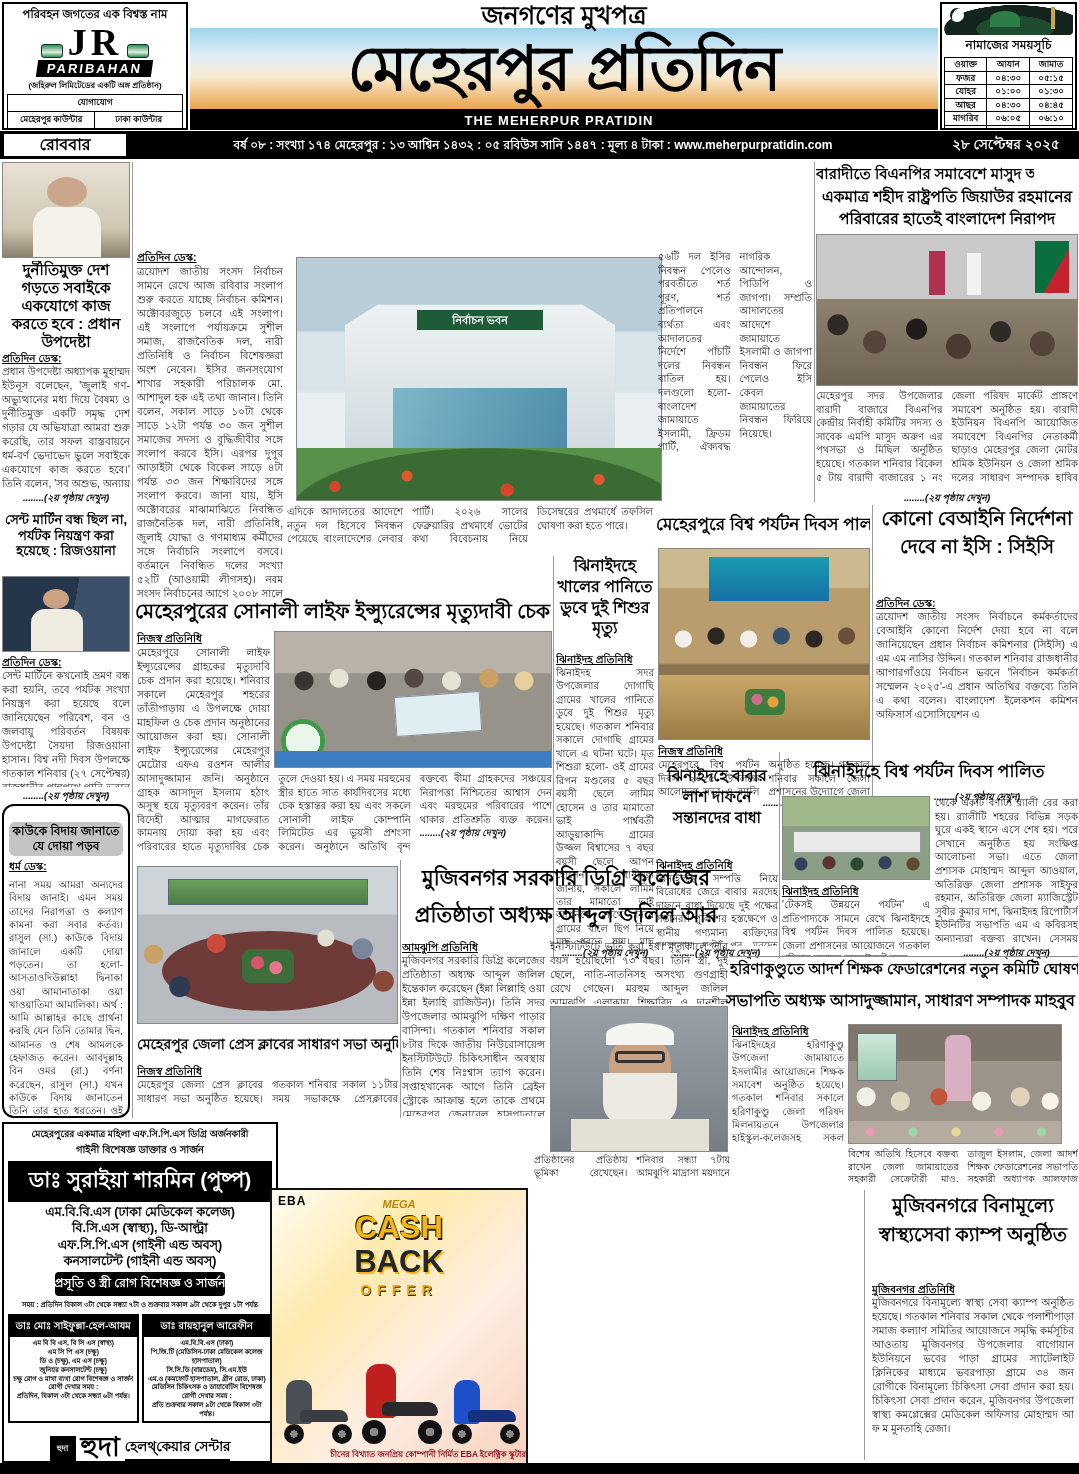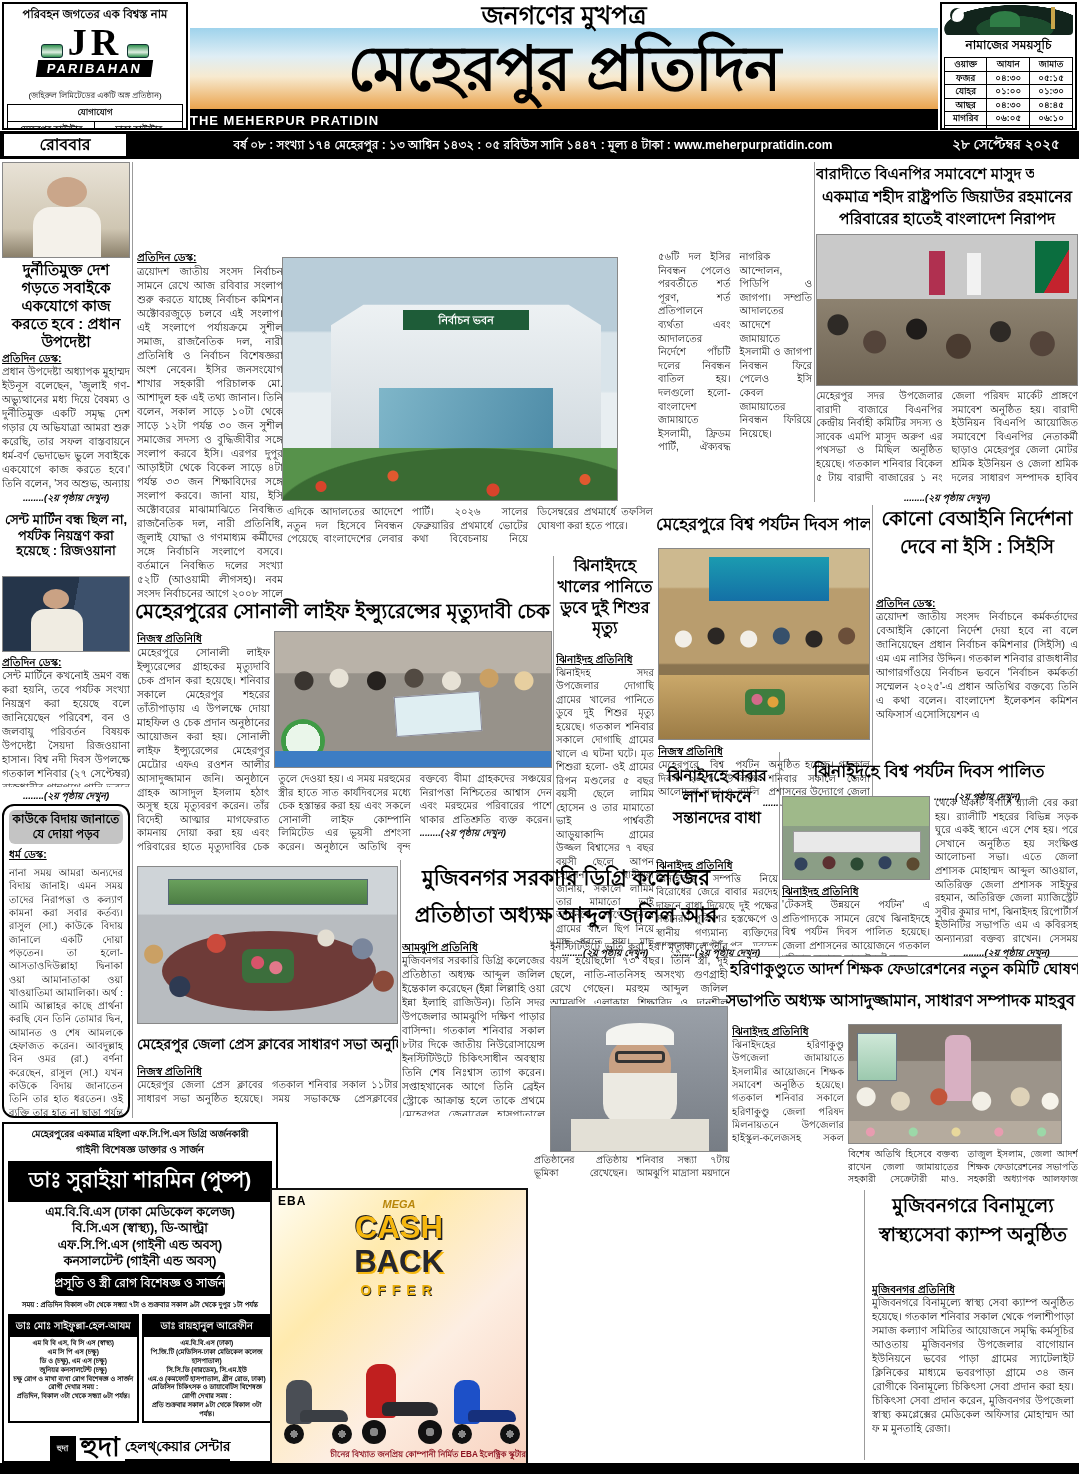--- a/index.html
+++ b/index.html
@@ -17,42 +17,42 @@
 .cols2{column-count:2;column-gap:9px}
 .cols3{column-count:3;column-gap:9px}
 .photo{position:absolute;overflow:hidden;background:#c9c9c9;border:1px solid #888}
 .vr{position:absolute;width:1px;background:#9b9b9b}
 .hr{position:absolute;height:1px;background:#8c8c8c}
 
 #jr{border:2px solid #000;background:#fff;text-align:center;padding:2px 3px}
 #jr .slog{font-size:11.5px;font-weight:bold}
 #jr .logo{font-size:38px;font-weight:900;line-height:.9;font-family:"Liberation Serif","DejaVu Serif",serif;letter-spacing:4px}
 #jr .ribbon{display:inline-block;background:#000;color:#fff;font-weight:900;font-size:13px;padding:1px 10px;letter-spacing:2px;transform:skewX(-8deg);margin-top:-6px}
-#jr .parent{font-size:8px;font-weight:normal;margin-top:12px}
+#jr .parent{font-size:8px;font-weight:bold;margin-top:2px}
 #jr table{width:100%;border-collapse:collapse;margin-top:2px;font-size:8.5px;font-weight:bold}
 #jr td,#jr th{border:1px solid #000;padding:1px}
 .bus{display:inline-block;width:22px;height:14px;background:linear-gradient(#2f8f4e,#dfeee2 60%,#2f8f4e);border:1px solid #133;border-radius:3px;vertical-align:middle}
 #mastTag{font-size:25px;font-weight:900;text-align:center;line-height:26px}
 #mastBanner{background:linear-gradient(#9fd3ec 0%,#dfeef5 35%,#f7ead0 60%,#eaa44e 100%);border-bottom:3px solid #000;display:flex;align-items:center;justify-content:center}
 #mastTitle{font-size:62px;font-weight:900;letter-spacing:-1px;line-height:1;white-space:nowrap}
-#mastEng{background:#000;color:#fff;font-weight:bold;font-size:13px;line-height:18px;text-align:left;padding-right:10px;letter-spacing:1px}
+#mastEng{background:#000;color:#fff;font-weight:bold;font-size:13px;line-height:18px;text-align:center;padding-right:10px;letter-spacing:1px}
 #prayer{border:2px solid #000;background:#fff;padding:1px 2px;text-align:center}
 #prayer .mosque{height:30px;background:radial-gradient(ellipse at 55% 80%,#1d4d2e 0 38%,#12241c 39% 70%,#fff 71%);border-radius:4px;position:relative}
 #prayer .moon{position:absolute;left:6px;top:3px;width:14px;height:14px;border-radius:50%;background:#fff;box-shadow:4px 2px 0 -2px #12241c inset}
 #prayer .dome{position:absolute;left:46px;top:6px;width:30px;height:16px;border-radius:50% 50% 0 0;background:#2f7d46}
 #prayer .minar{position:absolute;right:18px;top:2px;width:4px;height:22px;background:#caa64a}
 #prayer .t{font-size:12px;font-weight:900;margin:1px 0}
 #prayer table{width:100%;border-collapse:collapse;font-size:8.8px;font-weight:bold}
 #prayer td,#prayer th{border:1px solid #000;padding:0 1px;line-height:12.5px}
 #dateBar{background:#000;color:#fff}
 #dayBox{background:#fff;color:#000;font-size:16px;font-weight:900;text-align:center;line-height:22px}
 #dateMid{font-size:12px;font-weight:bold;line-height:28px;text-align:center;color:#fff}
 #dateRight{font-size:13.5px;font-weight:900;line-height:28px;text-align:center;color:#fff}
 
-#duaBox{border:2px solid #000;border-radius:12px;padding:4px 5px;background:#fff}
+#duaBox{border:2px solid #000;border-radius:12px;padding:16px 5px;background:#fff}
 #duaBox .t{background:#c4c4c4;border-radius:6px;font-size:12px;font-weight:900;text-align:center;padding:2px;line-height:1.25;margin-bottom:3px}
 
 #docAd{border:2.5px solid #000;background:#fff;padding:3px 4px;text-align:center}
 #docAd .l1{font-size:9.3px;font-weight:bold}
 #docAd .l2{font-size:10px;font-weight:bold}
 #docAd .name{background:#000;color:#fff;font-size:21px;font-weight:900;padding:3px 0;margin:2px 0}
 #docAd .q{font-size:12.5px;font-weight:900;line-height:1.3}
 #docAd .pill{display:inline-block;background:#000;color:#fff;border-radius:4px;font-size:12px;font-weight:900;padding:2px 0;margin:3px 0}
 #docAd .hrs{font-size:6.9px;font-weight:bold}
 #docAd .row{display:flex;gap:3px;margin-top:3px}
@@ -192,21 +192,21 @@
     <div class="t">কাউকে বিদায় জানাতে যে দোয়া পড়ব</div>
     <div class="by">ধর্ম ডেস্ক:</div>
     <div class="body sm">নানা সময় আমরা অন্যদের বিদায় জানাই। এমন সময় তাদের নিরাপত্তা ও কল্যাণ কামনা করা সবার কর্তব্য। রাসুল (সা.) কাউকে বিদায় জানালে একটি দোয়া পড়তেন। তা হলো- আসতাওদিউল্লাহা দ্বিনাকা ওয়া আমানাতাকা ওয়া খাওয়াতিমা আমালিকা। অর্থ : আমি আল্লাহর কাছে প্রার্থনা করছি যেন তিনি তোমার দ্বিন, আমানত ও শেষ আমলকে হেফাজত করেন। আবদুল্লাহ বিন ওমর (রা.) বর্ণনা করেছেন, রাসুল (সা.) যখন কাউকে বিদায় জানাতেন তিনি তার হাত ধরতেন। ওই ব্যক্তি তার হাত না ছাড়া পর্যন্ত তিনি তার হাত ছাড়তেন না। অতঃপর উল্লিখিত দোয়াটি পড়তেন। (আবু দাউদ, হাদিস নং : ২৬০০)</div>
   </div>
 
   <div class="vr" style="left:132px;top:162px;height:956px"></div>
 
   <div class="abs by" style="left:137px;top:250px;width:146px">প্রতিদিন ডেস্ক:</div>
   <div class="abs body" style="left:137px;top:265px;width:146px;height:333px">ত্রয়োদশ জাতীয় সংসদ নির্বাচন সামনে রেখে আজ রবিবার সংলাপ শুরু করতে যাচ্ছে নির্বাচন কমিশন। অক্টোবরজুড়ে চলবে এই সংলাপ। এই সংলাপে পর্যায়ক্রমে সুশীল সমাজ, রাজনৈতিক দল, নারী প্রতিনিধি ও নির্বাচন বিশেষজ্ঞরা অংশ নেবেন। ইসির জনসংযোগ শাখার সহকারী পরিচালক মো. আশাদুল হক এই তথ্য জানান। তিনি বলেন, সকাল সাড়ে ১০টা থেকে সাড়ে ১২টা পর্যন্ত ৩০ জন সুশীল সমাজের সদস্য ও বুদ্ধিজীবীর সঙ্গে সংলাপ করবে ইসি। এরপর দুপুর আড়াইটা থেকে বিকেল সাড়ে ৪টা পর্যন্ত ৩৩ জন শিক্ষাবিদের সঙ্গে সংলাপ করবে। জানা যায়, ইসি অক্টোবরের মাঝামাঝিতে নিবন্ধিত রাজনৈতিক দল, নারী প্রতিনিধি, জুলাই যোদ্ধা ও গণমাধ্যম কর্মীদের সঙ্গে নির্বাচনি সংলাপে বসবে। বর্তমানে নিবন্ধিত দলের সংখ্যা ৫২টি (আওয়ামী লীগসহ)। নবম সংসদ নির্বাচনের আগে ২০০৮ সালে নিবন্ধন প্রথা চালু হয়। এ পর্যন্ত</div>
 
-  <div class="photo" style="left:282px;top:257px;width:336px;height:244px;background:linear-gradient(#b9cdd9 0 30%,#d9e4ea 31% 55%,#e8eef1 56% 100%);">
+  <div class="photo" style="left:296px;top:257px;width:366px;height:244px;background:linear-gradient(#b9cdd9 0 30%,#d9e4ea 31% 55%,#e8eef1 56% 100%);">
     <span style="position:absolute;left:48px;top:40px;width:270px;height:170px;background:linear-gradient(#eef2f4,#cfd8de);clip-path:polygon(0 16%,12% 4%,88% 4%,100% 16%,100% 100%,0 100%)"></span>
     <span style="position:absolute;left:120px;top:52px;width:126px;height:20px;background:#1e5c38;color:#fff;font-size:11px;font-weight:bold;text-align:center;line-height:20px">নির্বাচন ভবন</span>
     <span style="position:absolute;left:96px;top:130px;width:174px;height:80px;background:linear-gradient(110deg,#7fb6c9,#4c8aa6)"></span>
     <span style="position:absolute;left:-10px;bottom:-18px;width:400px;height:70px;background:
       radial-gradient(circle at 12% 55%,#d8442b 0 5px,transparent 6px),
       radial-gradient(circle at 30% 40%,#e0592f 0 5px,transparent 6px),
       radial-gradient(circle at 55% 60%,#d8442b 0 6px,transparent 7px),
       radial-gradient(circle at 78% 45%,#e0592f 0 5px,transparent 6px),
       radial-gradient(ellipse at 50% 100%,#3a6b33 0 70%,#57924b 71% 100%)"></span>
   </div>

